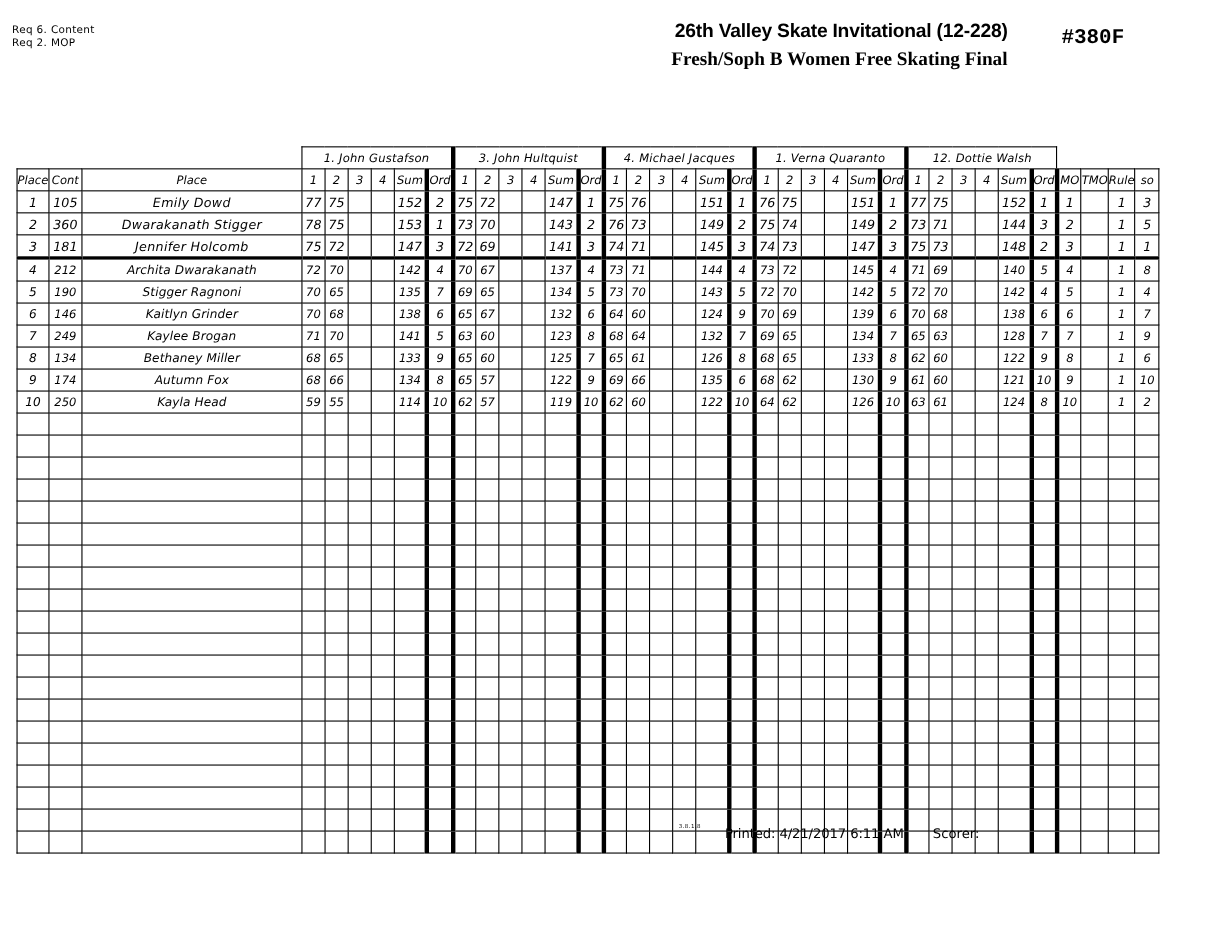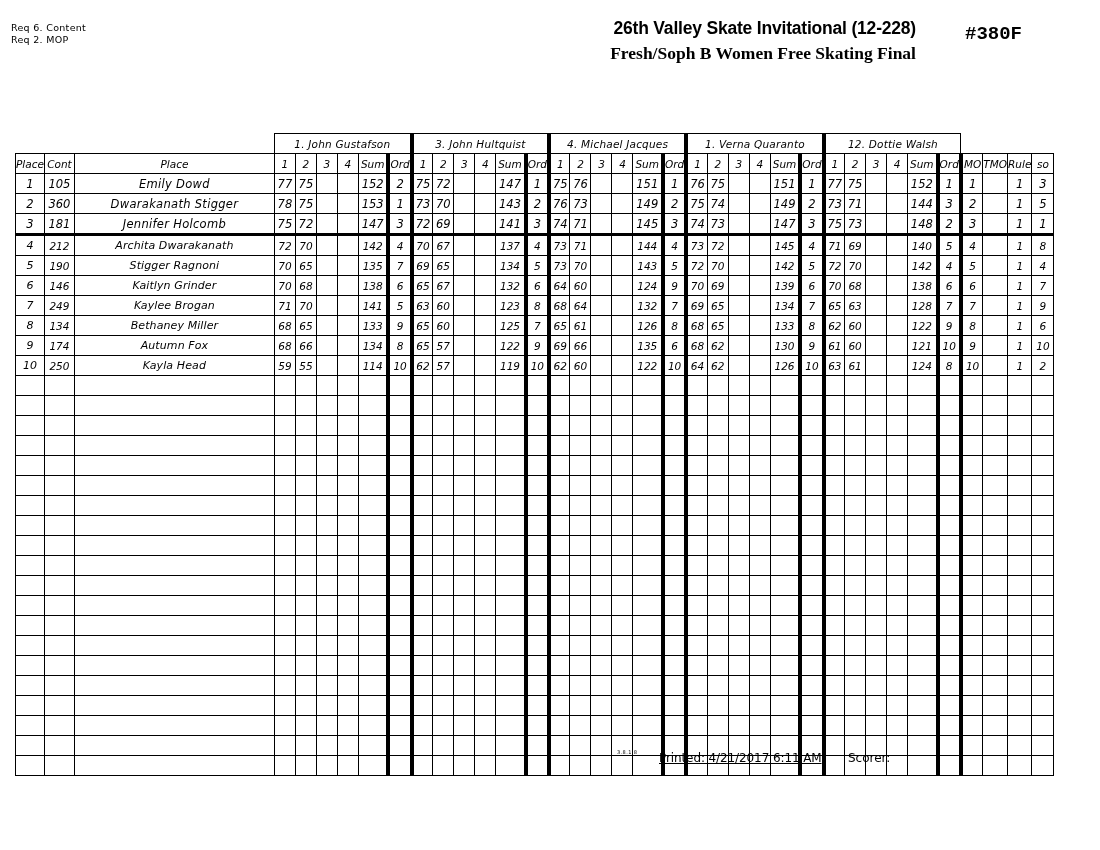--- a/index.html
+++ b/index.html
@@ -79,21 +79,21 @@
   td.ordv{font-weight:bold;}
   tr.empty td{height:19px;}
 
   
   .version{
     position:absolute;left:617px;top:749px;
     font-size:5px;font-family:"DejaVu Sans", sans-serif;letter-spacing:0.4px;
   }
   .printed{
     position:absolute;left:659px;top:751px;
-    font-size:12px;font-family:"DejaVu Sans", sans-serif;letter-spacing:-0.1px;text-decoration:underline;
+    font-size:12px;font-family:"DejaVu Sans", sans-serif;letter-spacing:-0.1px;
   }
   .scorer{
     position:absolute;left:848px;top:751px;
     font-size:12px;font-family:"DejaVu Sans", sans-serif;
   }
 </style>
 </head>
 <body>
 
 <div class="req-block">

